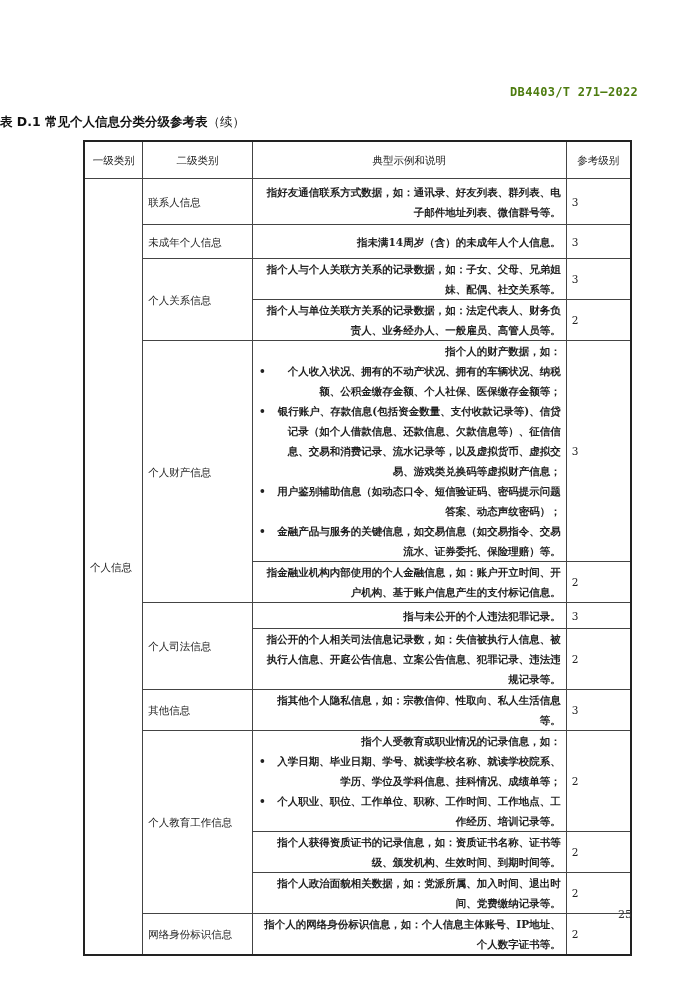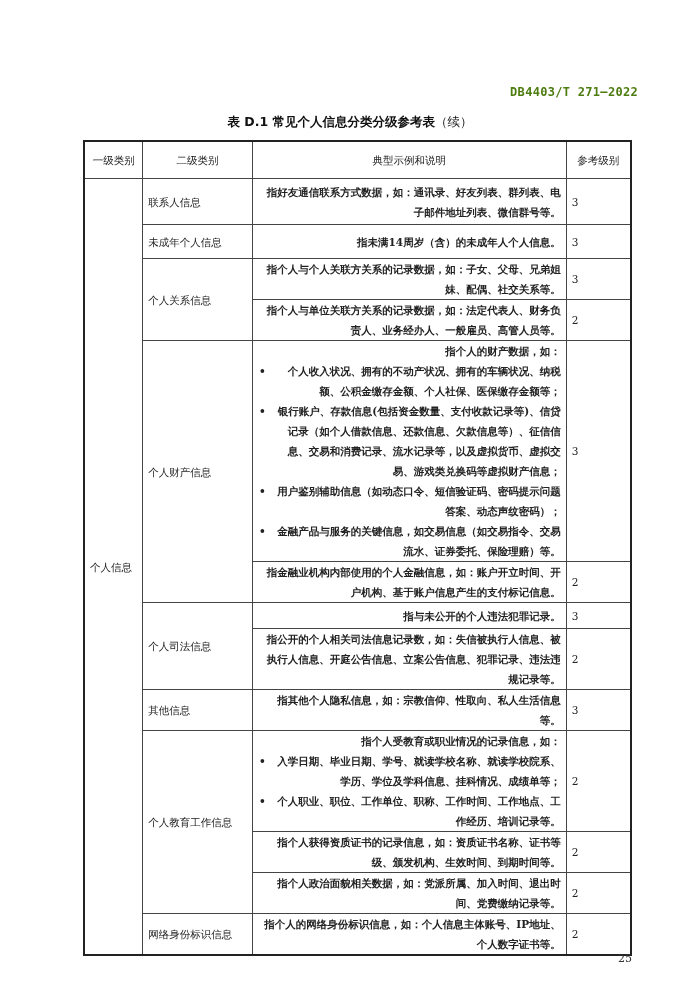--- a/index.html
+++ b/index.html
@@ -1,33 +1,33 @@
 <!DOCTYPE html>
 <html><head>
 <meta charset="utf-8">
 <style>
   html, body { margin: 0; padding: 0; background: #ffffff; }
   body { width: 700px; height: 989px; position: relative; overflow: hidden;
          font-family: "DejaVu Serif", "Liberation Serif", serif; color: #222; }
   .doc-id { position: absolute; top: 85px; right: 62px; font-family: "DejaVu Sans Mono", "Liberation Mono", monospace;
             font-size: 12px; font-weight: bold; color: #4d7c0f; letter-spacing: 0.3px; }
-  .table-title { position: absolute; top: 114px; left: 0; width: 700px; text-align: center;
+  .table-title { position: absolute; top: 114px; left: 0; width: 700px; 
                  font-family: "DejaVu Sans", "Liberation Sans", sans-serif; font-weight: bold; font-size: 12.5px; color: #111; }
   .table-title .cont { font-weight: normal; }
   table.ref { position: absolute; left: 83px; top: 140px; width: 549px; border-collapse: collapse;
               border: 2px solid #222; font-size: 10.5px; line-height: 20px; }
   table.ref th, table.ref td { border: 1px solid #444; padding: 0 5px; vertical-align: middle; }
   table.ref th { font-weight: normal; height: 36px; text-align: center; }
   table.ref thead tr { border-bottom: 1px solid #222; }
   col.c1 { width: 59px; } col.c2 { width: 110px; } col.c3 { width: 315px; } col.c4 { width: 65px; }
   td.cat1, td.cat2, td.level { }
   td.desc { text-align: right; padding: 1px 6px; font-weight: bold; }
   .bullet { display: block; padding-left: 12px; position: relative; }
   .bullet::before { content: "•"; position: absolute; left: 1px; top: 0; }
-  .page-num { position: absolute; top: 908px; right: 68px; font-size: 11px; color: #333; margin-top: 44px; }
+  .page-num { position: absolute; top: 908px; right: 68px; font-size: 11px; color: #333; }
 </style>
 </head>
 <body>
 
 <div class="doc-id">DB4403/T 271—2022</div>
 
 <div class="table-title"><span>表 D.1   常见个人信息分类分级参考表</span><span class="cont">（续）</span></div>
 
 <table class="ref">
   <colgroup>

